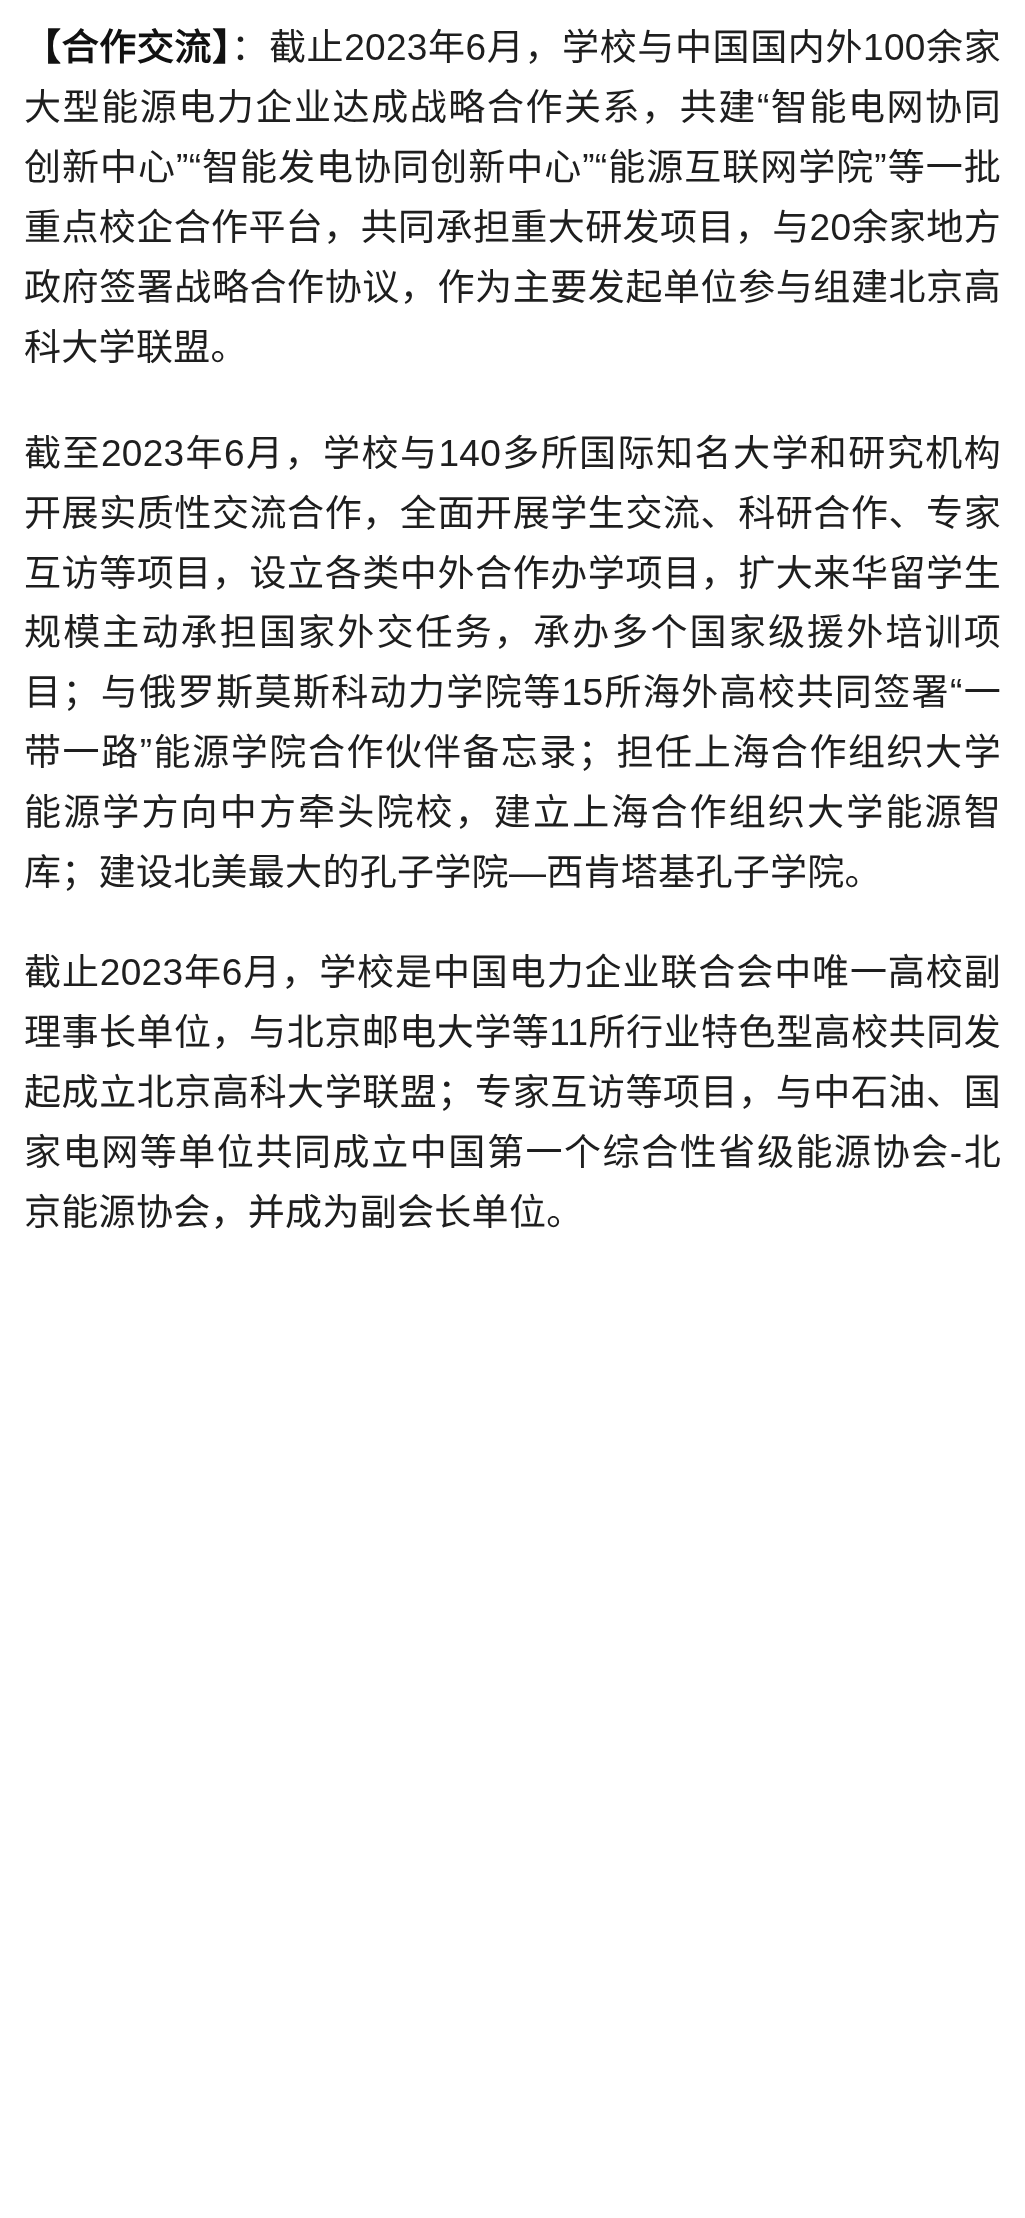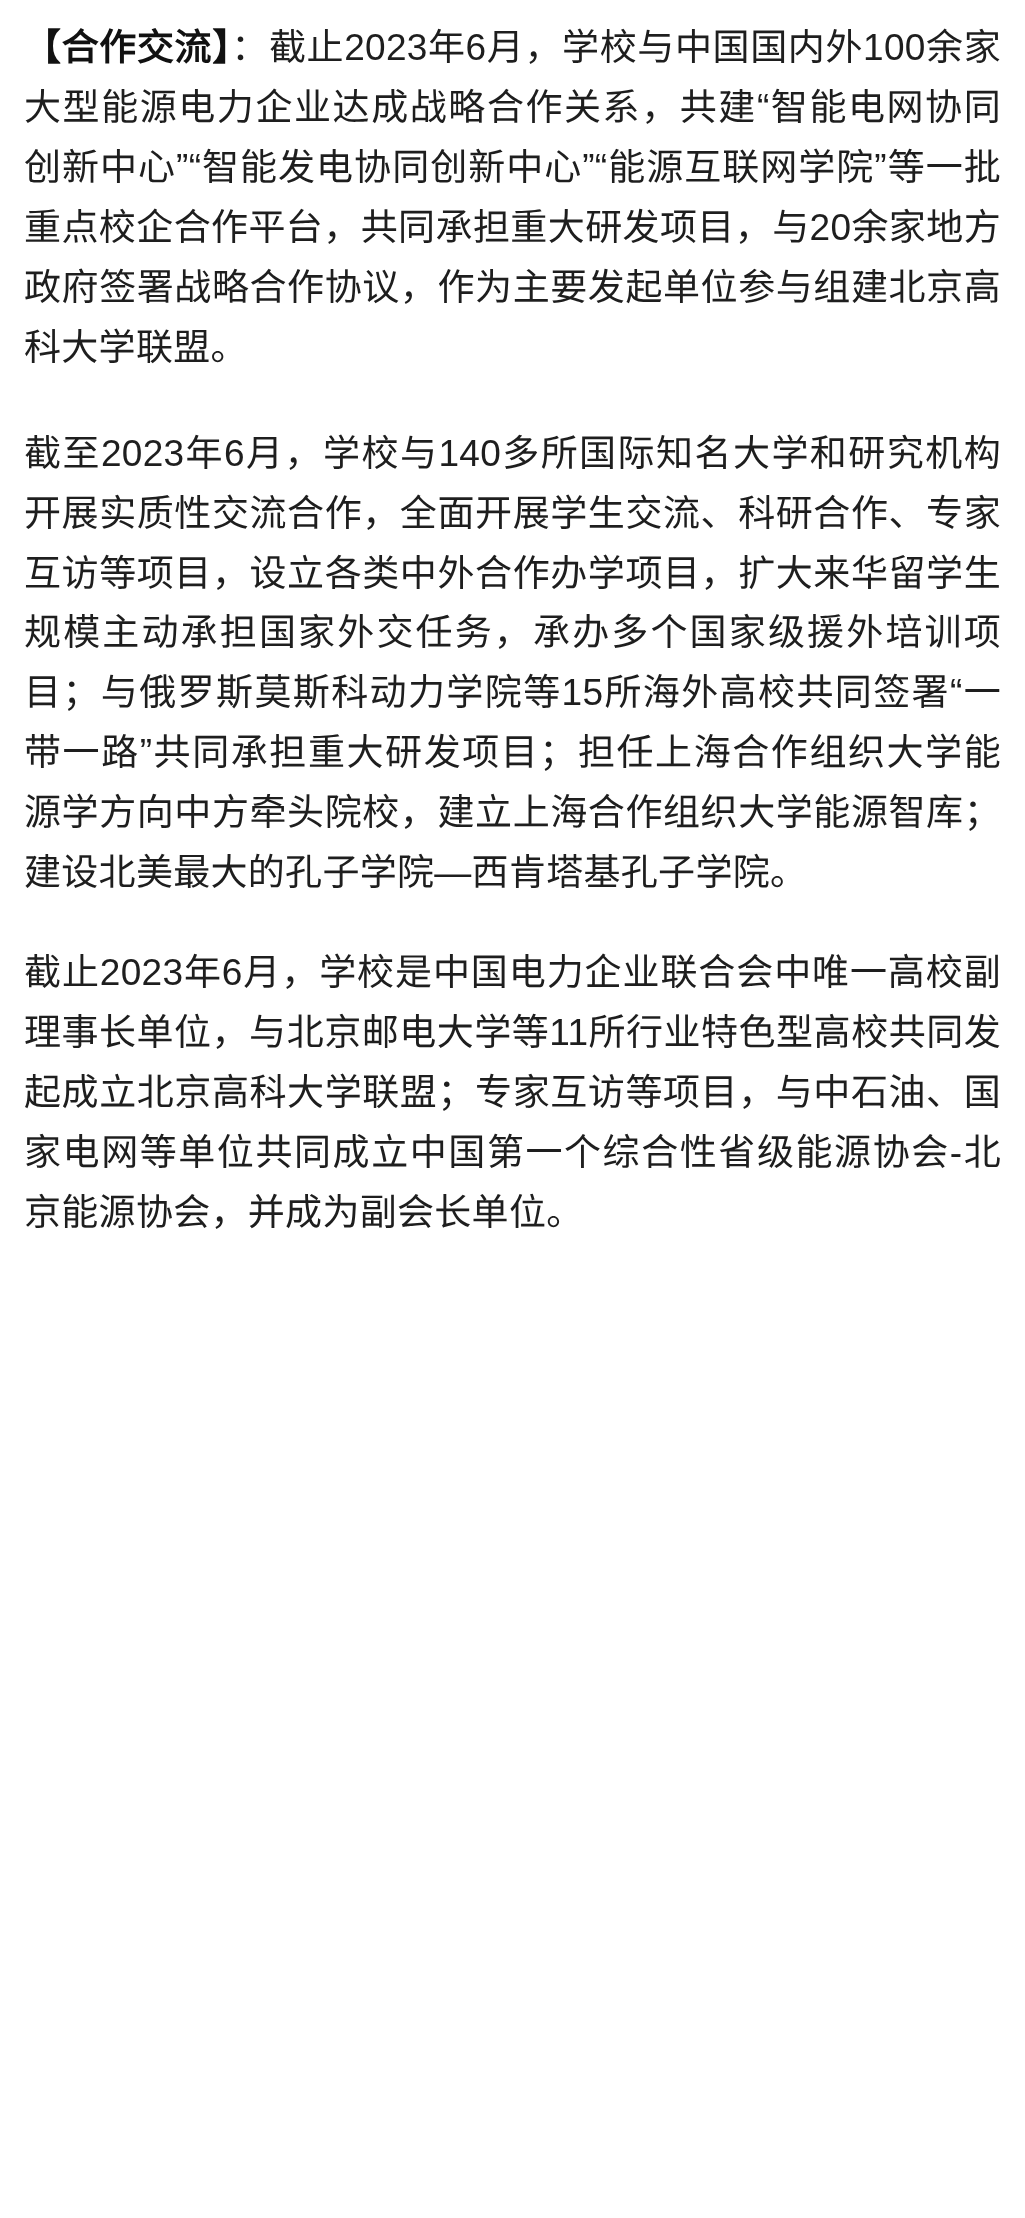--- a/index.html
+++ b/index.html
@@ -43,17 +43,17 @@
 </style>
 </head>
 <body>
 
 <main id="article">
 
   <p class="para lead">
     <span class="lead-tag">【合作交流】</span><span>：截止2023年6月，学校与中国国内外100余家大型能源电力企业达成战略合作关系，共建“智能电网协同创新中心”“智能发电协同创新中心”“能源互联网学院”等一批重点校企合作平台，共同承担重大研发项目，与20余家地方政府签署战略合作协议，作为主要发起单位参与组建北京高科大学联盟。</span>
   </p>
 
-  <p class="para">截至2023年6月，学校与140多所国际知名大学和研究机构开展实质性交流合作，全面开展学生交流、科研合作、专家互访等项目，设立各类中外合作办学项目，扩大来华留学生规模主动承担国家外交任务，承办多个国家级援外培训项目；与俄罗斯莫斯科动力学院等15所海外高校共同签署“一带一路”共同承担重大研发项目；担任上海合作组织大学能源学方向中方牵头院校，建立上海合作组织大学能源智库；建设北美最大的孔子学院—西肯塔基孔子学院。</p>
+  <p class="para">截至2023年6月，学校与140多所国际知名大学和研究机构开展实质性交流合作，全面开展学生交流、科研合作、专家互访等项目，设立各类中外合作办学项目，扩大来华留学生规模主动承担国家外交任务，承办多个国家级援外培训项目；与俄罗斯莫斯科动力学院等15所海外高校共同签署“一带一路”能源学院合作伙伴备忘录；担任上海合作组织大学能源学方向中方牵头院校，建立上海合作组织大学能源智库；建设北美最大的孔子学院—西肯塔基孔子学院。</p>
 
   <p class="para">截止2023年6月，学校是中国电力企业联合会中唯一高校副理事长单位，与北京邮电大学等11所行业特色型高校共同发起成立北京高科大学联盟；专家互访等项目，与中石油、国家电网等单位共同成立中国第一个综合性省级能源协会-北京能源协会，并成为副会长单位。</p>
 
 </main>
 
 </body></html>

